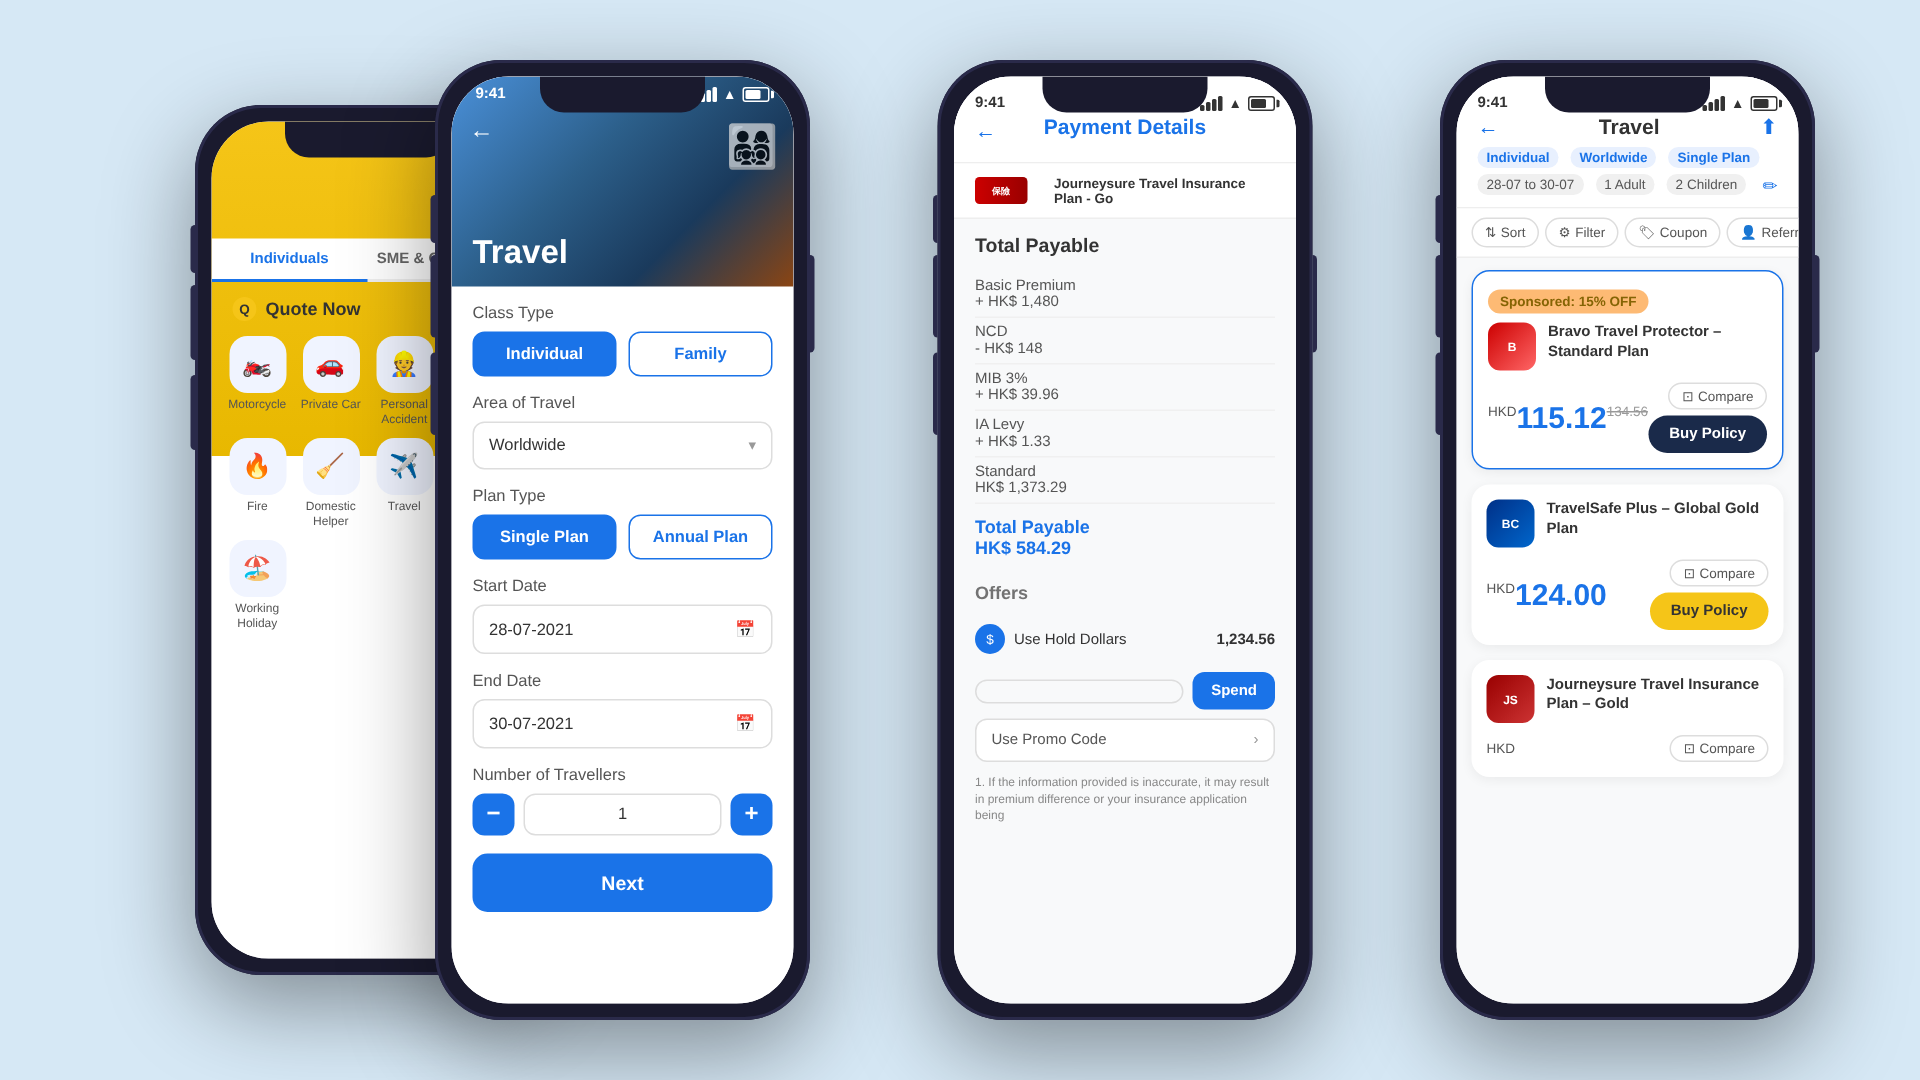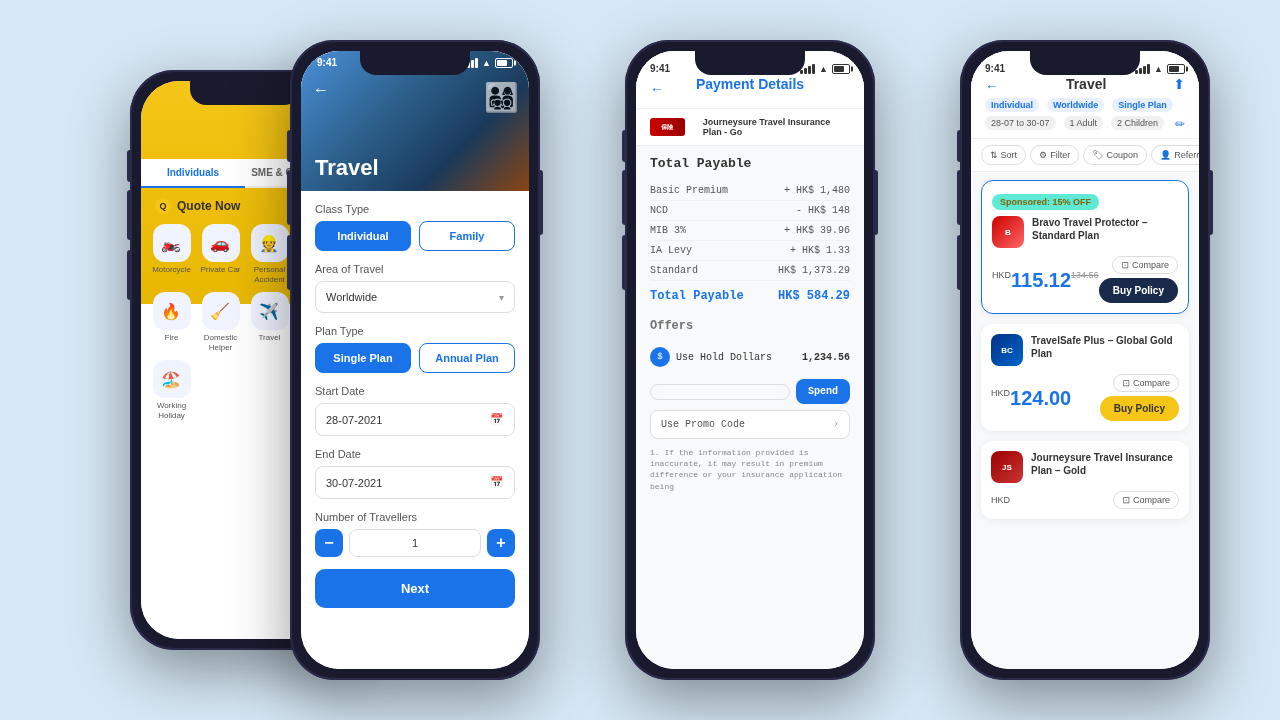--- a/index.html
+++ b/index.html
@@ -408,35 +408,34 @@
       align-items: center;
       justify-content: center;
       color: #fff;
       font-size: 6px;
       font-weight: 700;
     }
     .payment-scroll {
       flex: 1;
       overflow-y: auto;
       padding: 10px 14px;
-      font-family: Liberation Mono, monospace;
     }
     .total-payable-title {
       font-size: 13px;
       font-weight: 700;
       color: #333;
       margin-bottom: 10px;
     }
     .payment-line {
       display: flex;
-      justify-content: space-between;
       font-size: 10px;
       color: #555;
       padding: 4px 0;
       border-bottom: 1px solid #f0f0f0;
+      flex-direction: column;
     }
     .payment-line.total {
       font-size: 12px;
       font-weight: 700;
       color: #1a73e8;
       border-bottom: none;
       margin-top: 4px;
     }
     .offers-title {
       font-size: 12px;
@@ -610,21 +609,21 @@
       font-size: 9px;
       color: #555;
       background: #fff;
     }
     .results-scroll {
       flex: 1;
       overflow-y: auto;
       padding: 8px 10px;
     }
     .sponsored-badge {
-      background: #5eead4;
+      background: #fdba74;
       color: #856404;
       font-size: 9px;
       font-weight: 600;
       padding: 3px 8px;
       border-radius: 10px;
       margin-bottom: 6px;
       display: inline-block;
     }
     .result-card {
       background: #fff;

